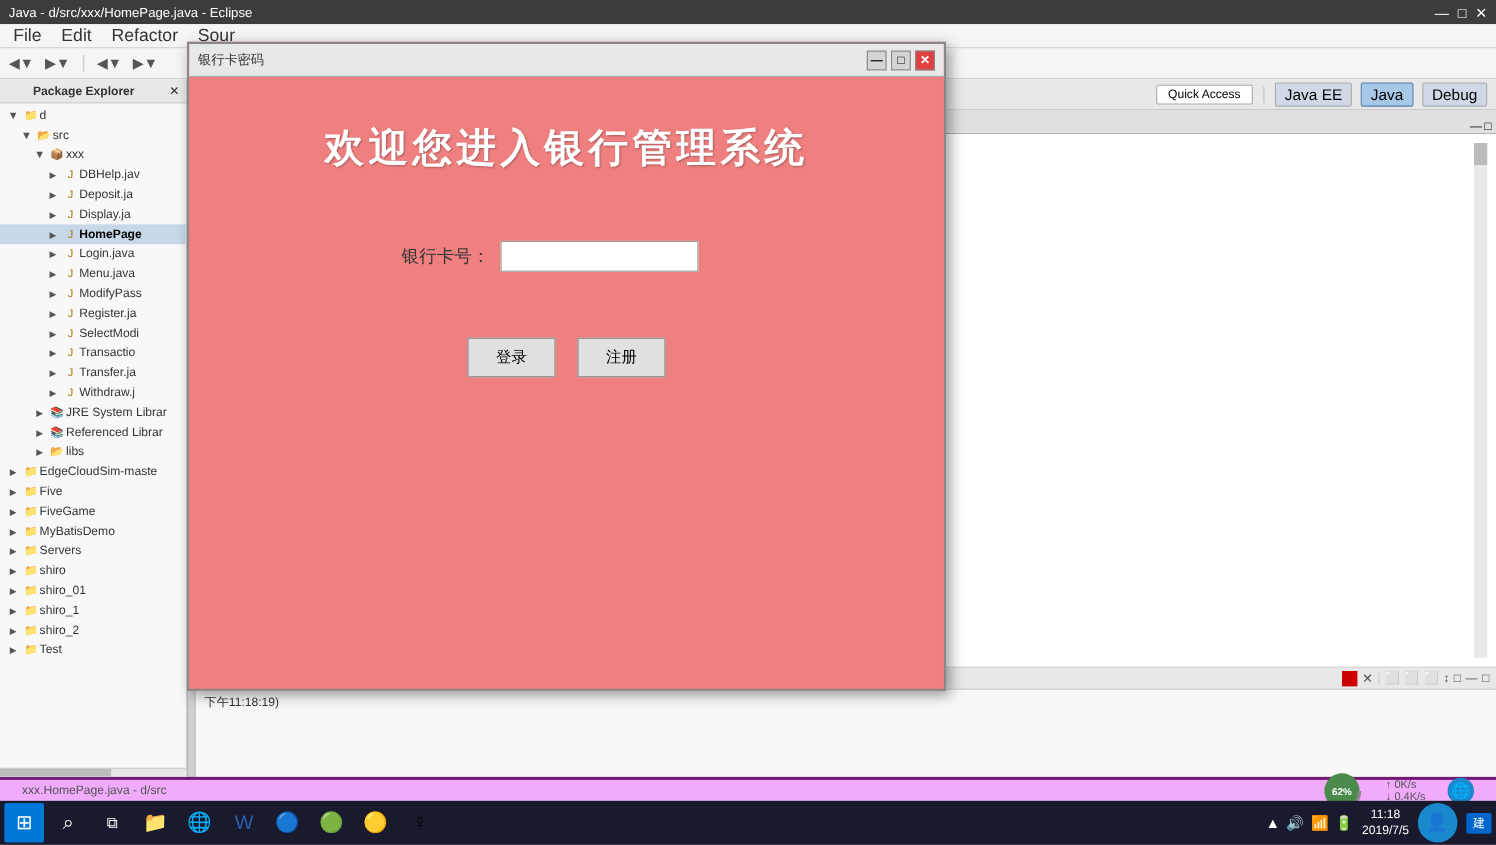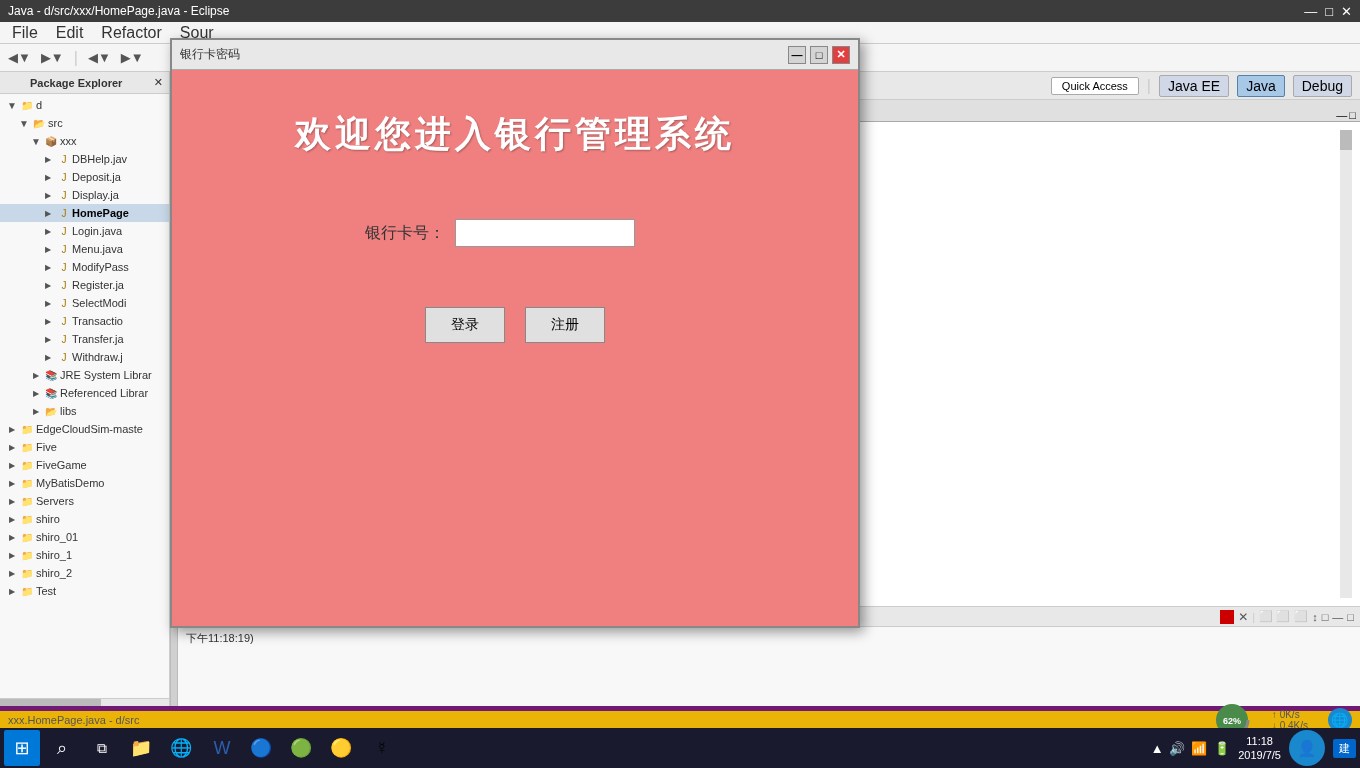--- a/index.html
+++ b/index.html
@@ -199,25 +199,25 @@
       padding: 4px 8px;
       font-size: 11px;
       color: #333;
       overflow-y: auto;
     }
 
     
     .eclipse-statusbar {
       width: 100%;
       height: 22px;
-      background: #eab308;
-      border-top: 5px solid #701a75;
-      display: flex;
-      align-items: center;
-      padding: 0 8px;
+      background: #f0abfc;
+      border-top: 3px solid #701a75;
+      display: flex;
+      align-items: center;
+      padding: 0 20px;
       font-size: 11px;
       color: #555;
       justify-content: space-between;
     }
 
     
     .taskbar {
       position: absolute;
       bottom: 0;
       left: 0;

